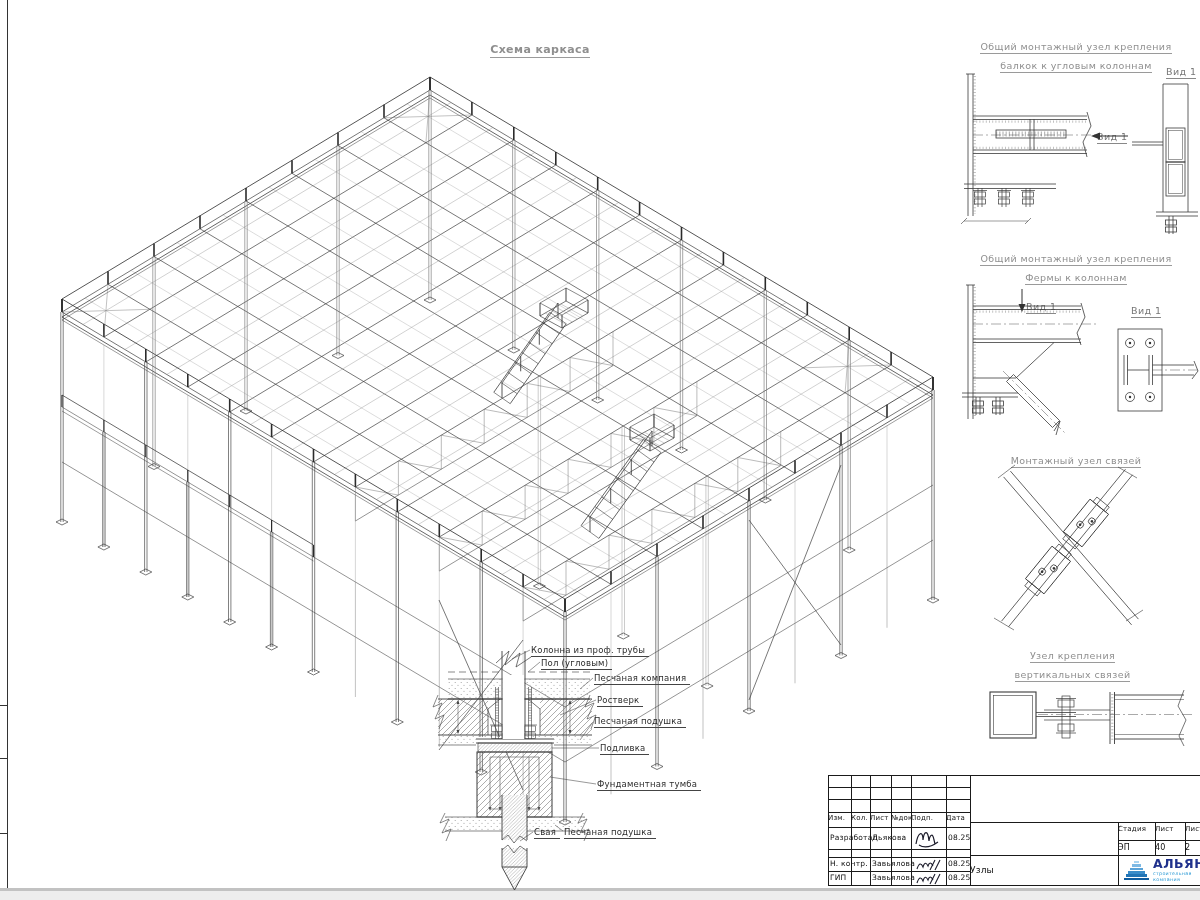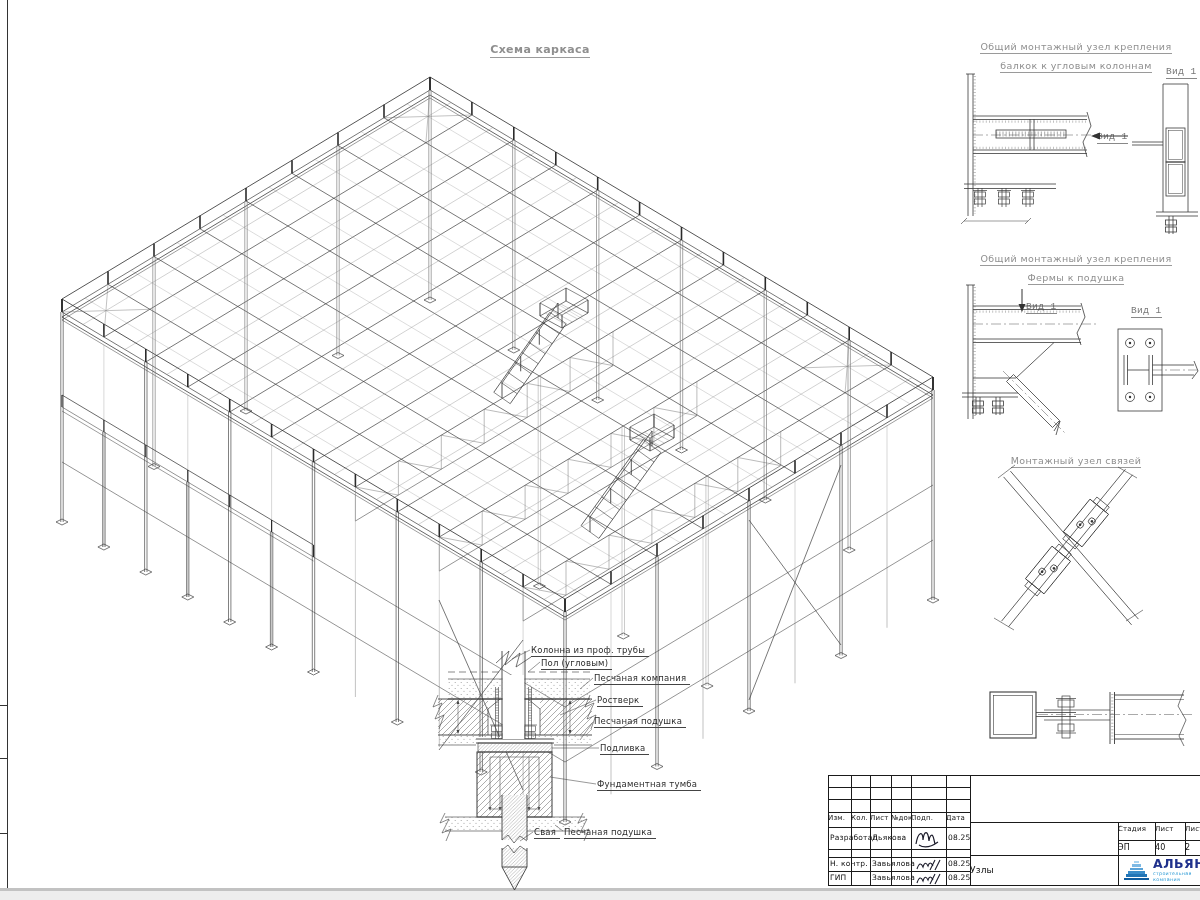--- a/index.html
+++ b/index.html
@@ -2,21 +2,21 @@
 <html><head>
 <meta charset="utf-8">
 <style>
   html,body{margin:0;padding:0;}
   body{width:1200px;height:900px;background:#fff;font-family:"DejaVu Sans","Liberation Sans",sans-serif;}
   .sheet{position:absolute;left:0;top:0;width:1200px;height:900px;overflow:hidden;background:#fff;}
   svg{position:absolute;}
   .tc{position:absolute;text-align:center;}
   .tc span{display:inline-block;border-bottom:1px solid #9a9a9a;padding-bottom:1px;color:#8f8f8f;font-size:9.5px;letter-spacing:.4px;white-space:nowrap;}
   .maintitle span{font-size:11px;font-weight:bold;}
-  .vlab{position:absolute;white-space:nowrap;color:#777;font-size:9.5px;letter-spacing:.4px;border-bottom:1px solid #888;padding-bottom:1px;font-family:Liberation Mono, monospace;}
+  .vlab{position:absolute;white-space:nowrap;color:#777;font-size:9.5px;letter-spacing:.4px;border-bottom:1px solid #888;padding-bottom:1px;}
   .flab{position:absolute;white-space:nowrap;color:#2c2c2c;font-size:8.5px;letter-spacing:.2px;border-bottom:.8px solid #444;padding:0 4px 1px 0;line-height:1;}
   
   .tb{position:absolute;left:828px;top:775px;width:372px;height:113px;}
   .tbl{position:absolute;background:#1a1a1a;}
   .tbt{position:absolute;color:#111;font-size:7px;letter-spacing:.2px;white-space:nowrap;line-height:1;}
   .tbt2{position:absolute;color:#111;font-size:7.5px;letter-spacing:.2px;white-space:nowrap;line-height:1;}
   .logo{position:absolute;left:296px;top:83px;width:80px;height:26px;display:flex;align-items:center;gap:4px;}
   .tri{display:flex;flex-direction:column;align-items:center;}
   .tri div{height:2.6px;margin-bottom:.8px;}
   .lname{font-weight:bold;font-size:12.5px;color:#20318c;letter-spacing:.5px;line-height:1;}
@@ -404,27 +404,31 @@
     <span>Схема каркаса</span>
   </div>
 
   <div class="tc" style="left:950px;top:35px;width:252px">
     <span>Общий монтажный узел крепления</span><br>
     <span>балкок к угловым колоннам</span>
   </div>
 
   <div class="tc" style="left:950px;top:247px;width:252px">
     <span>Общий монтажный узел крепления</span><br>
-    <span>Фермы к подушка</span>
+    <span>Фермы к колоннам</span>
   </div>
 
   <div class="tc" style="left:950px;top:449px;width:252px">
     <span>Монтажный узел связей</span>
   </div>
 
+  <div class="tc" style="left:950px;top:644px;width:245px">
+    <span>Узел крепления</span><br>
+    <span>вертикальных связей</span>
+  </div>
 
 
   <span class="vlab" style="left:1097px;top:131px">Вид 1</span>
   <span class="vlab" style="left:1166px;top:66px">Вид 1</span>
   <span class="vlab" style="left:1026px;top:301px">Вид 1</span>
   <span class="vlab" style="left:1131px;top:305px">Вид 1</span>
 
   <svg width="242" height="180" viewBox="0 0 242 180" style="left:958px;top:66px">
     <g stroke="#3b3b3b" stroke-width="0.8" fill="none">
       <line x1="10" y1="8" x2="10" y2="150"></line>

